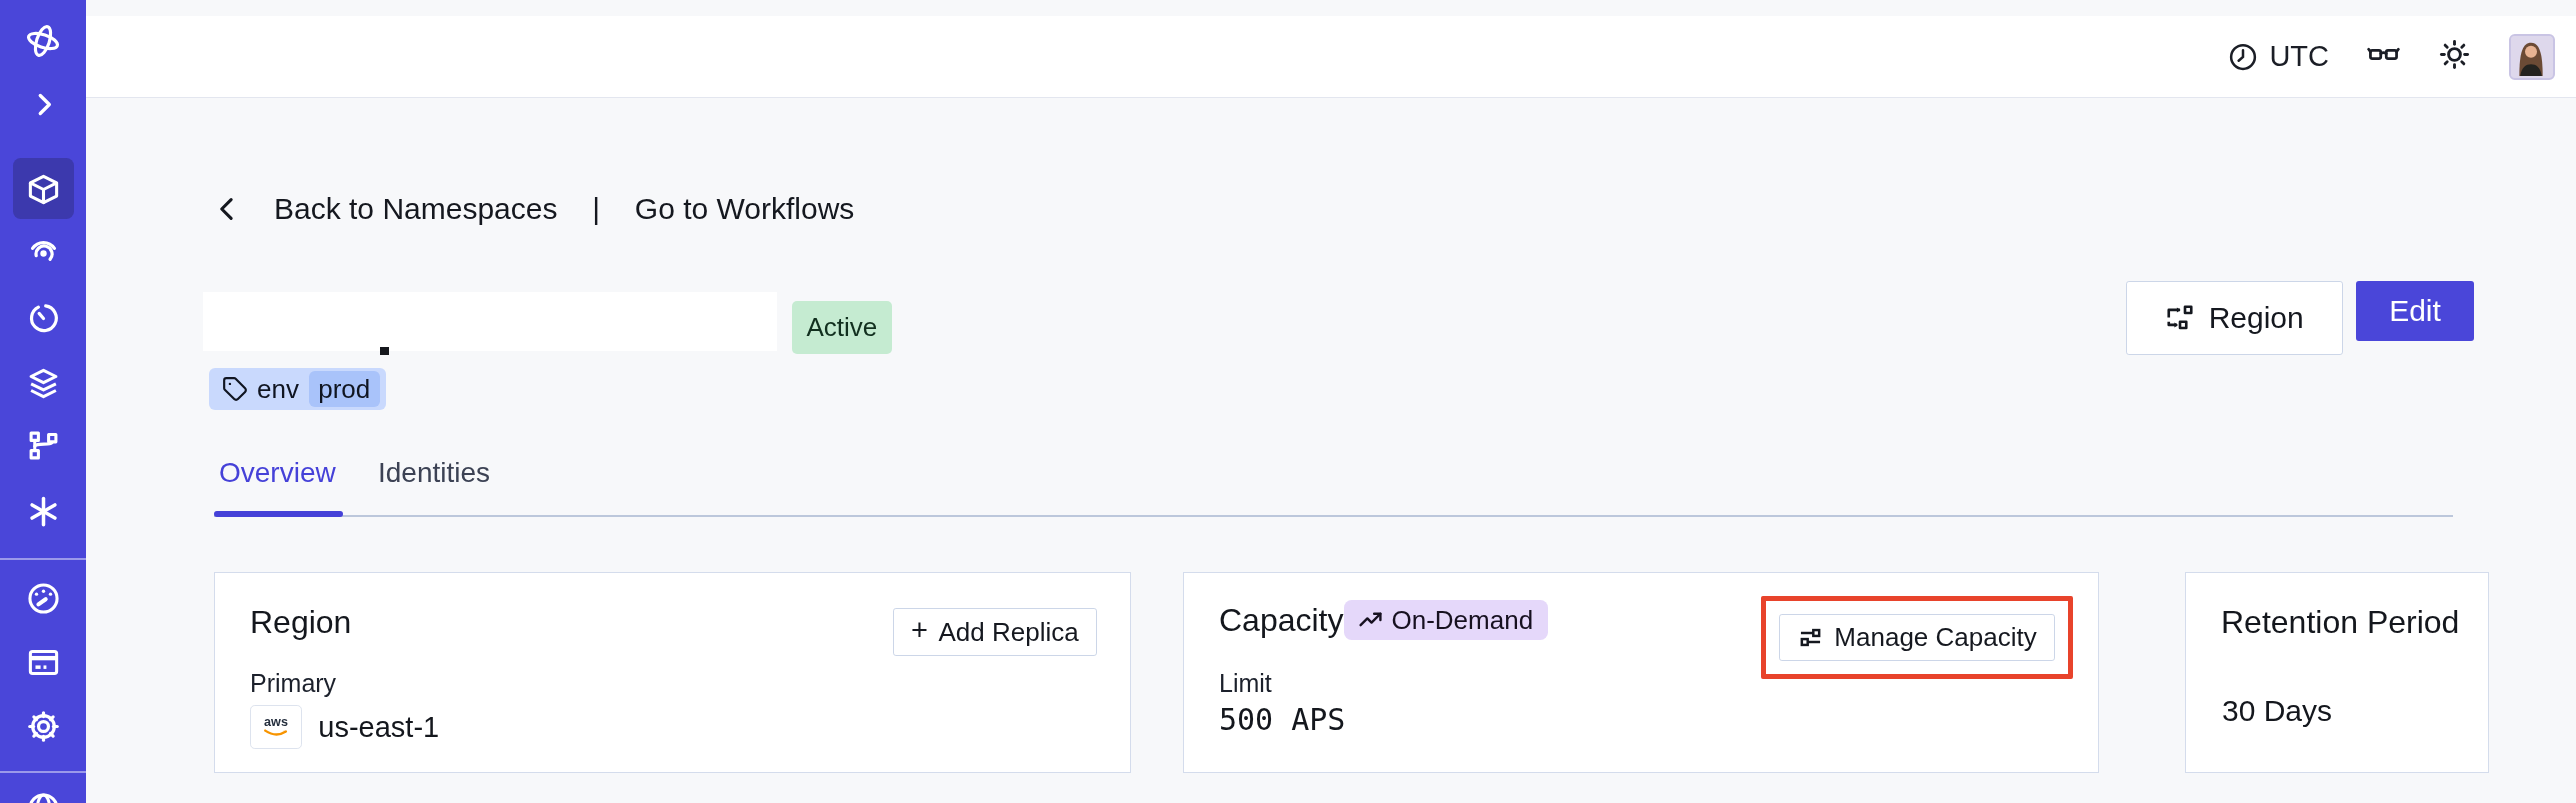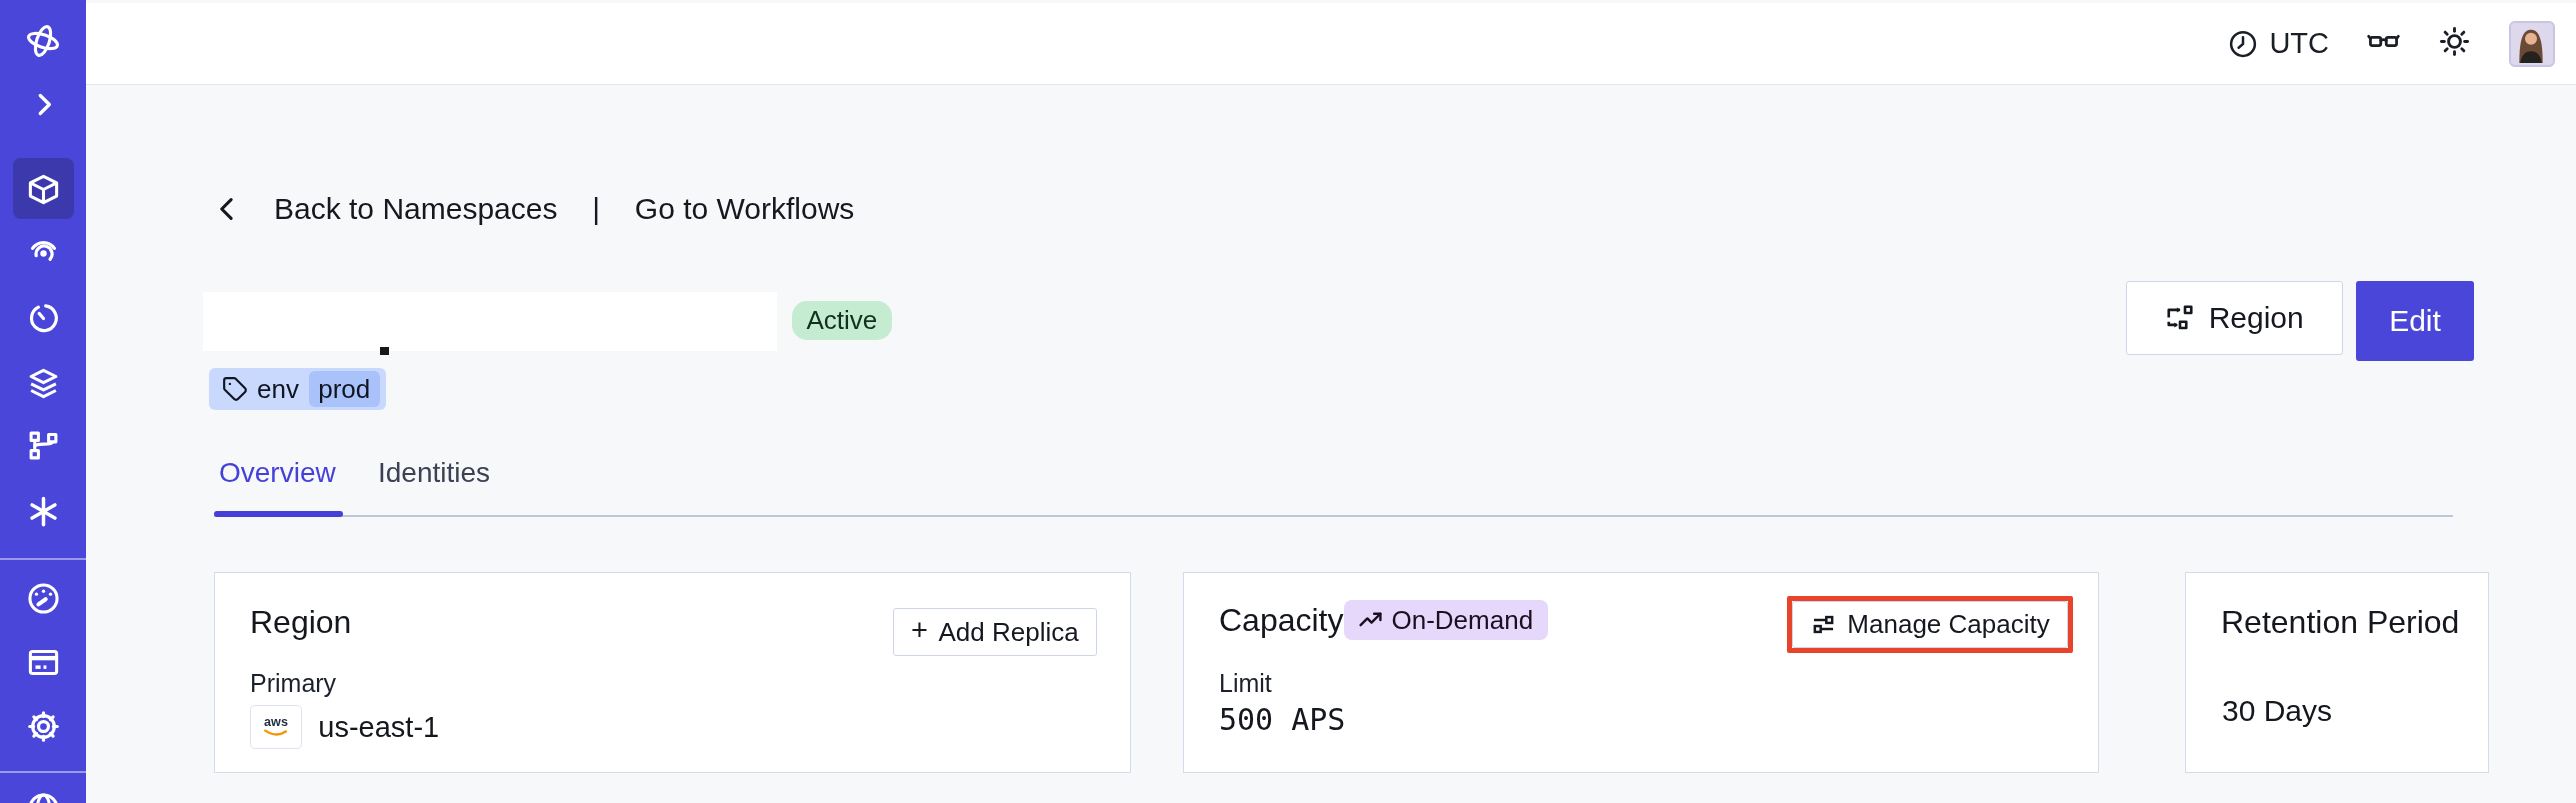--- a/index.html
+++ b/index.html
@@ -8,37 +8,37 @@
   .page { position:relative; width:2576px; height:804px; background:#f7f8fa; overflow:hidden; }
 
   
   .sidebar { position:absolute; left:0; top:0; width:86px; height:804px; background:#4a46d9; z-index:5; }
   .side-item { position:absolute; left:0; width:86px; height:46px; display:flex; align-items:center; justify-content:center; }
   .side-item svg { display:block; }
   .side-active-bg { position:absolute; left:12.5px; top:158px; width:61px; height:61px; background:#3c39ad; border-radius:7.7px; }
   .side-divider { position:absolute; left:0; width:86px; height:1.9px; background:rgba(255,255,255,0.45); }
 
   
-  .topbar { position:absolute; left:86px; top:3px; width:2490px; height:82px; background:#ffffff; border-bottom:1.9px solid #e3e6ef; display:flex; align-items:center; justify-content:flex-end; padding-right:21px; gap:38px; z-index:4; }
+  .topbar { position:absolute; left:86px; top:16px; width:2490px; height:82px; background:#ffffff; border-bottom:1.9px solid #e3e6ef; display:flex; align-items:center; justify-content:flex-end; padding-right:21px; gap:38px; z-index:4; }
   .tz { display:flex; align-items:center; gap:11.5px; font-size:29px; color:#1b1e26; }
   .avatar { width:46px; height:46px; border-radius:5.8px; border:2.9px solid #c9c4e4; overflow:hidden; background:#ded8ec; }
 
   
   .breadcrumb { position:absolute; left:213px; top:192px; display:flex; align-items:center; gap:31px; font-size:30px; font-weight:500; color:#15181f; }
   .breadcrumb .sep { font-weight:400; color:#15181f; padding:0 3.8px; }
 
   
   .redact-box { position:absolute; left:203px; top:292px; width:574px; height:59px; background:#ffffff; }
   .redact-dot { position:absolute; left:380px; top:347px; width:8.6px; height:7.7px; background:#16181d; }
-  .badge-active { position:absolute; left:792px; top:301px; height:39px; background:#c5ebd1; color:#12301f; border-radius:15px; display:flex; align-items:center; padding:0 14.4px; font-size:26px; }
+  .badge-active { position:absolute; left:792px; top:301px; height:53px; background:#c5ebd1; color:#12301f; border-radius:5px; display:flex; align-items:center; padding:0 14.4px; font-size:26px; }
   .tag-pill { position:absolute; left:209px; top:368px; height:42px; background:#c9d9fd; border-radius:6px; display:flex; align-items:center; gap:9.6px; padding:0 5.8px 0 12.5px; font-size:26px; color:#101521; }
   .tag-inner { background:#a9c3fa; border-radius:5.8px; padding:2.9px 9.6px; }
 
   .btn-connect { position:absolute; left:2126px; top:281px; width:217px; height:74px; background:#ffffff; border:1.9px solid #ccd6e8; border-radius:2.9px; display:flex; align-items:center; justify-content:center; gap:13.4px; font-size:30px; color:#15181f; cursor:pointer; }
-  .btn-edit { position:absolute; left:2356px; top:281px; width:118px; height:80px; background:#4a46d9; border:none; border-radius:2.9px; color:#ffffff; font-size:30px; display:flex; align-items:center; justify-content:center; cursor:pointer; }
+  .btn-edit { position:absolute; left:2356px; top:281px; width:118px; height:60px; background:#4a46d9; border:none; border-radius:2.9px; color:#ffffff; font-size:30px; display:flex; align-items:center; justify-content:center; cursor:pointer; }
 
   
   .tab { position:absolute; top:457px; font-size:28px; cursor:pointer; }
   .tab-overview { left:219px; color:#4541d8; font-weight:500; }
   .tab-identities { left:378px; color:#3c4254; }
   .tabs-line { position:absolute; left:214px; top:515px; width:2239px; height:1.9px; background:#bcc7db; }
   .tab-underline { position:absolute; left:214px; top:511px; width:129px; height:5.8px; background:#4541d8; border-radius:2.9px; z-index:2; }
 
   
   .card { position:absolute; top:572px; height:201px; background:#ffffff; border:1.9px solid #d4dcec; border-radius:0; }
@@ -49,21 +49,21 @@
   .card-title-row { position:absolute; left:35px; top:27px; display:flex; align-items:center; }
   .card-title-row .t { font-size:32px; font-weight:500; color:#14171d; }
   .field-label { position:absolute; left:35px; top:96px; font-size:25px; color:#1c212c; }
   .mono-value { position:absolute; left:35px; top:129px; font-size:30px; font-family:"DejaVu Sans Mono", monospace; color:#14171d; }
   .badge-ondemand { height:40px; background:#e5d8fa; border-radius:7.7px; display:flex; align-items:center; gap:8.6px; padding:0 14.4px; font-size:26px; color:#171120; }
 
   .btn-outline { background:#ffffff; border:1.9px solid #ccd6e8; border-radius:2.9px; display:flex; align-items:center; justify-content:center; gap:10.5px; font-size:26px; color:#15181f; cursor:pointer; }
   .btn-add-replica { position:absolute; right:33px; top:35px; height:48px; padding:0 17.3px; }
   .plus-glyph { font-size:29px; font-weight:400; line-height:1; margin-top:-2.9px; }
 
-  .highlight-ring { position:absolute; right:25px; top:23px; border:5.8px solid #e8432b; padding:0; border-radius:1.9px; }
+  .highlight-ring { position:absolute; right:25px; top:23px; border:5.8px solid #e8432b; padding:13px; border-radius:1.9px; }
   .btn-manage { height:47px; padding:0 17.3px; }
 
   .region-value-row { position:absolute; left:35px; top:132px; display:flex; align-items:center; gap:16.3px; }
   .aws-box { width:52px; height:44px; background:#ffffff; border:1.9px solid #dde3ee; border-radius:4.8px; display:flex; align-items:center; justify-content:center; }
   .region-name { font-size:29px; color:#14171d; }
 
   .retention-value { position:absolute; left:36px; top:121px; font-size:30px; font-family:Liberation Sans, sans-serif; color:#14171d; }
 </style>
 </head>
 <body>

